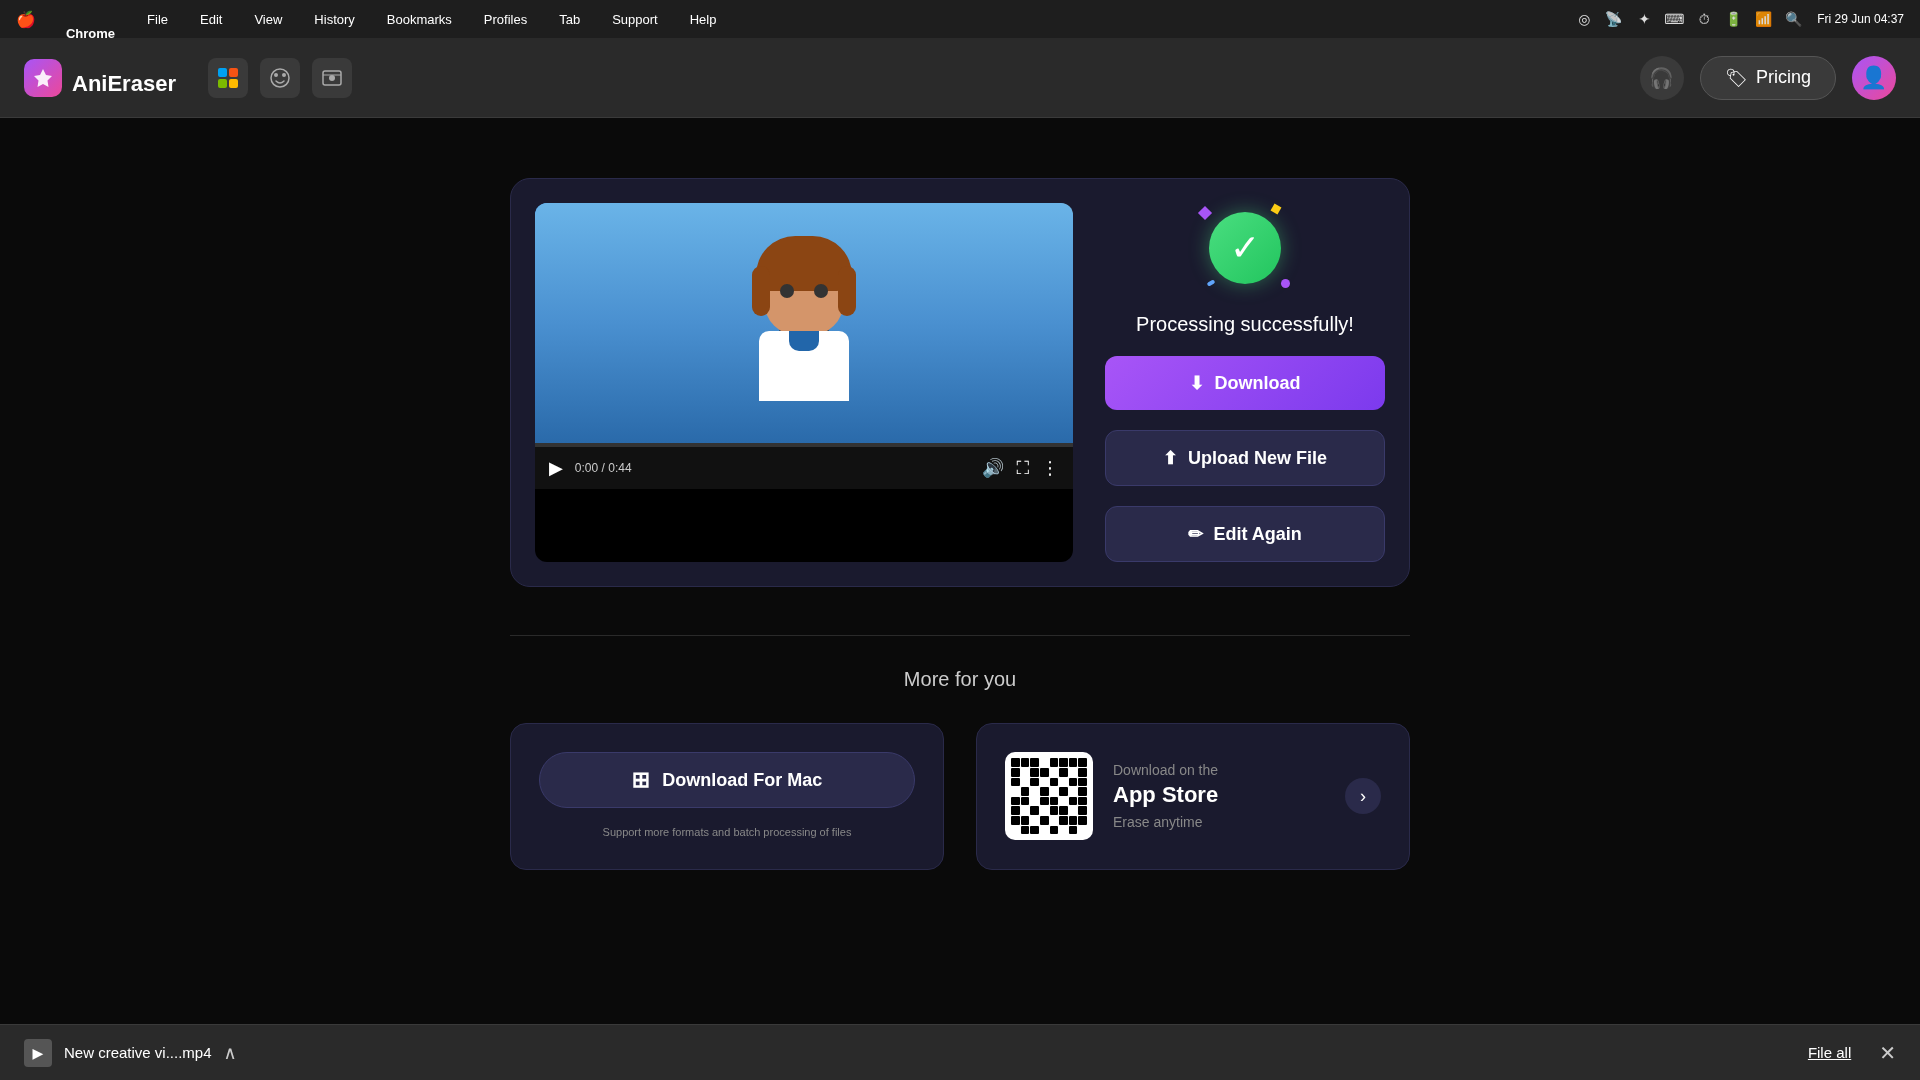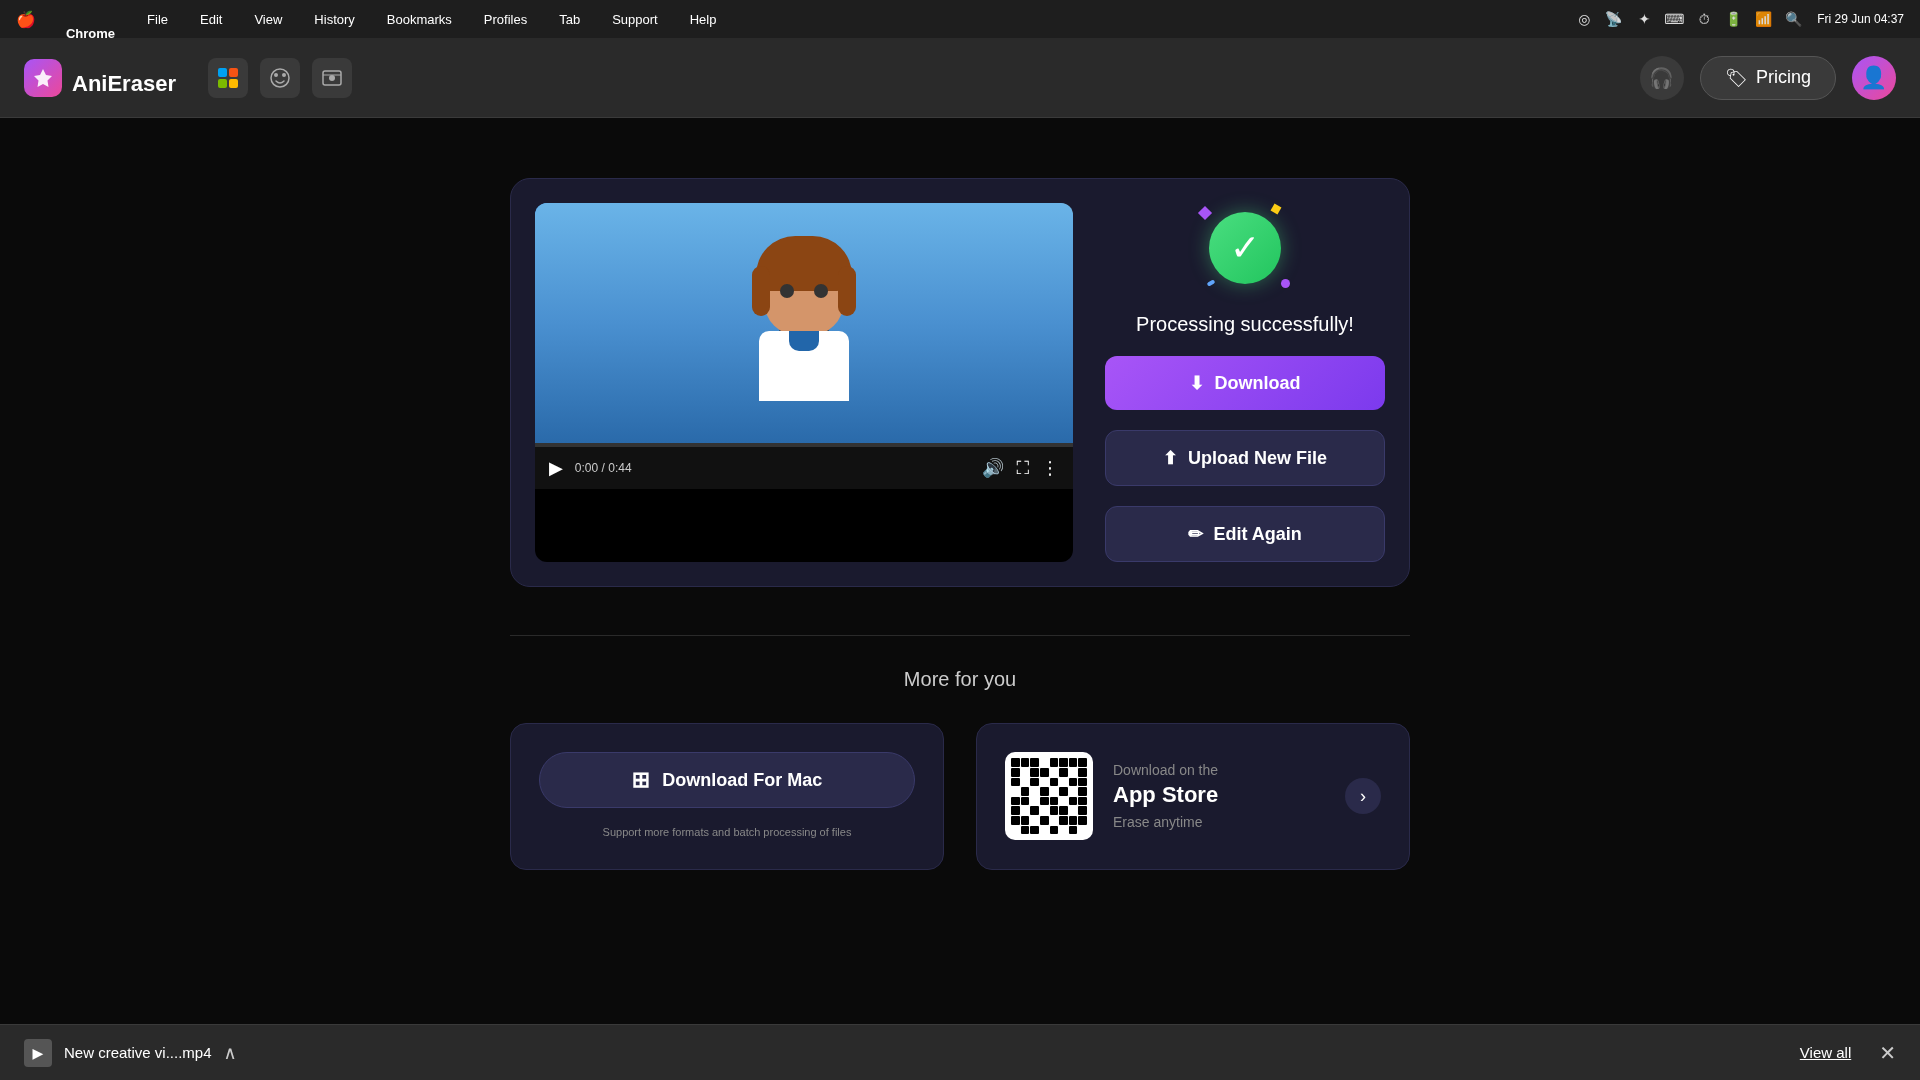--- a/index.html
+++ b/index.html
@@ -833,15 +833,15 @@
   </div>
 
 </div>
 
 <div class="bottom-bar">
   <div class="download-file-icon">
     <span>▶</span>
   </div>
   <span class="download-file-name">New creative vi....mp4</span>
   <span class="download-chevron">∧</span>
-  <span class="show-all-btn">View all</span>
+  <span class="show-all-btn">File all</span>
   <span class="close-bar-btn">✕</span>
 </div>
 
 </body></html>

